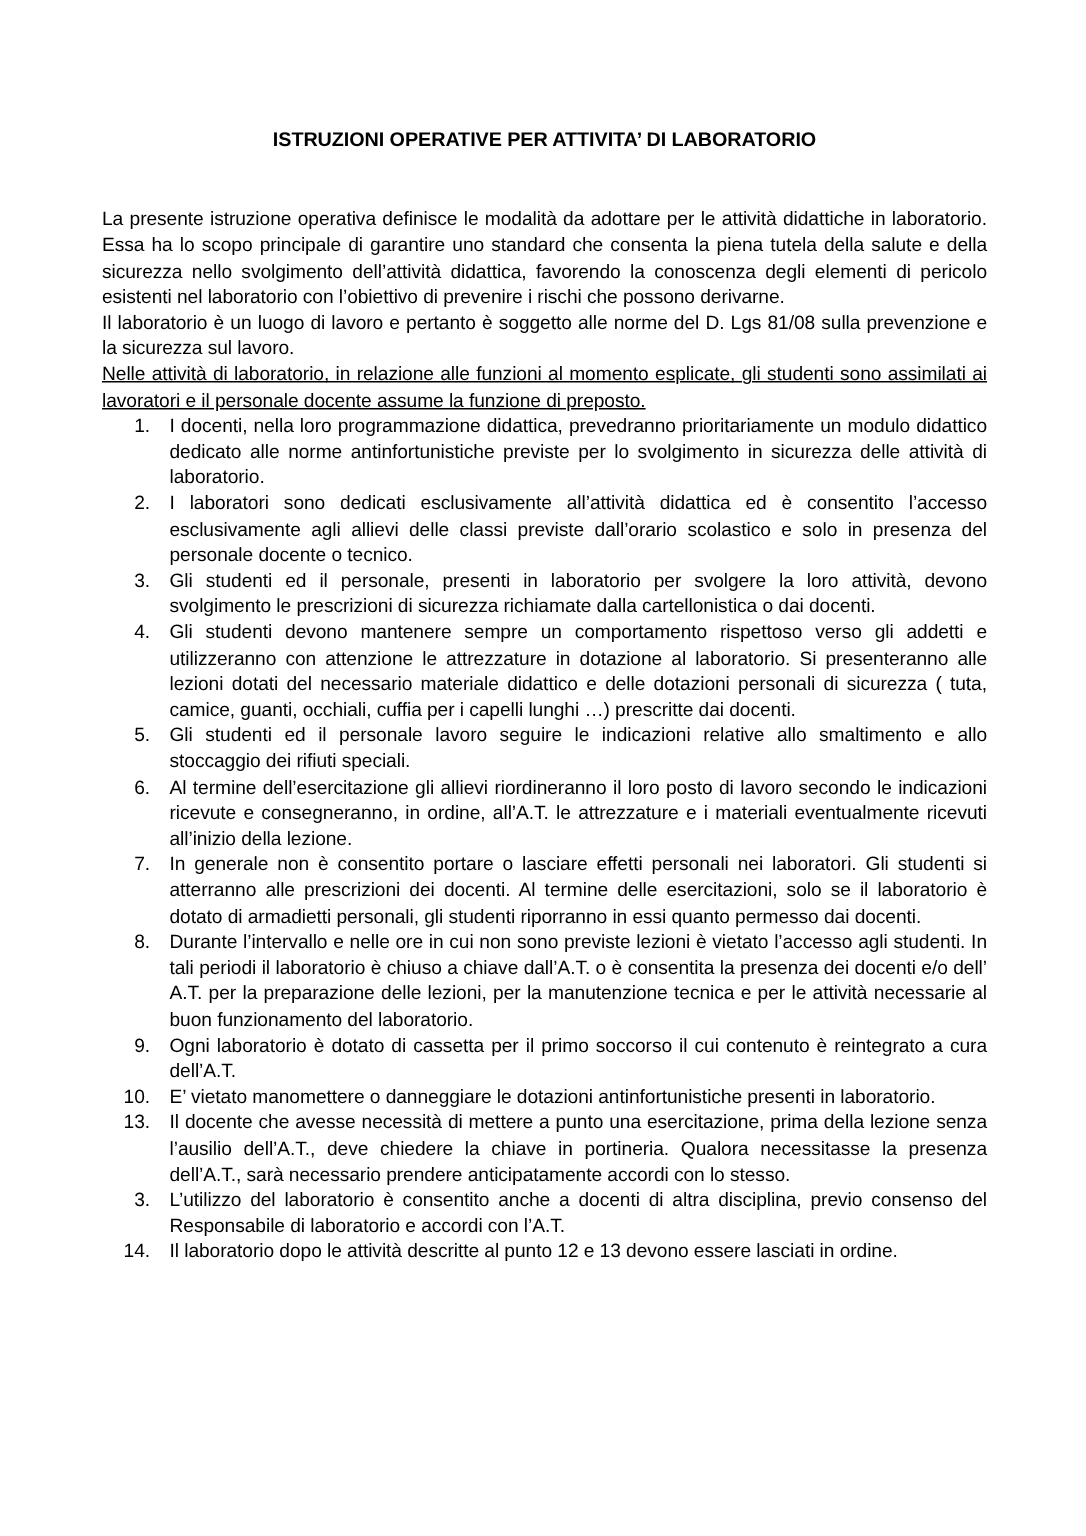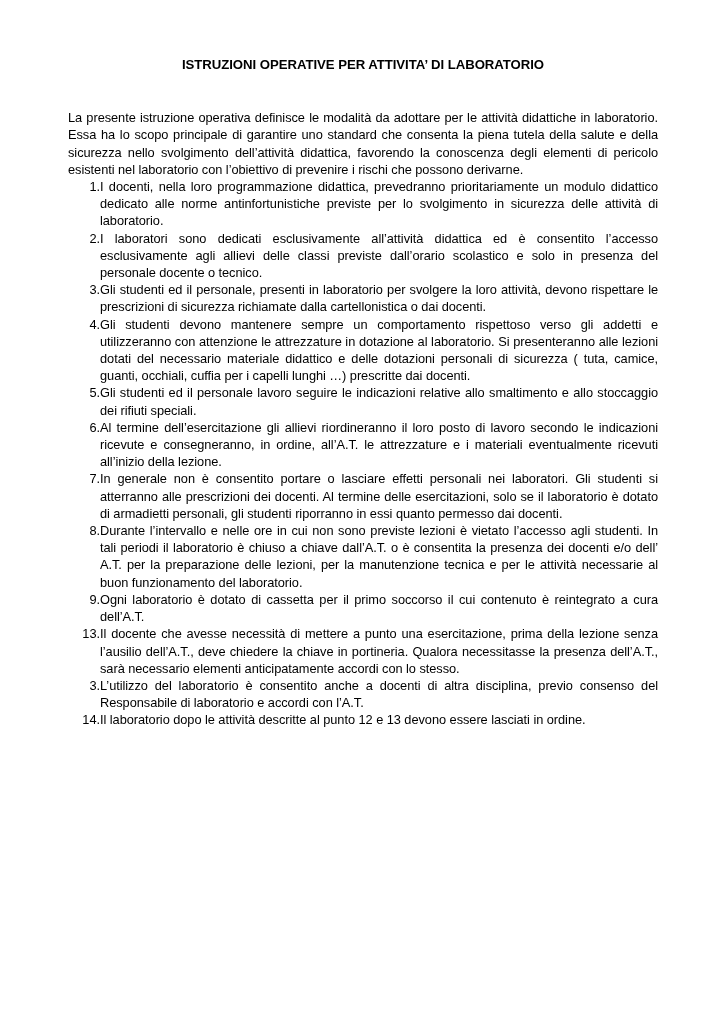--- a/index.html
+++ b/index.html
@@ -8,21 +8,21 @@
     width: 724px;
     height: 1024px;
     font-family: "Liberation Sans", sans-serif;
     color: #000000;
     overflow: hidden;
   }
   .page {
     width: 724px;
     height: 1024px;
     background: #ffffff;
-    padding: 56px 66px 20px 68px;
+    padding: 84px 66px 20px 68px;
     font-size: 12.8px;
     line-height: 17.2px;
     letter-spacing: -0.05px;
   }
   .title {
     font-size: 13.2px;
     font-weight: 700;
     text-align: center;
     margin-bottom: 36px;
   }
@@ -38,48 +38,50 @@
   .list-row {
     display: flex;
     align-items: flex-start;
   }
   .num {
     flex: 0 0 32px;
     text-align: right;
   }
   .item-text {
     flex: 1;
-    margin-left: 0;
+    margin-left: 13px;
     text-align: justify;
   }
 </style>
 </head>
 <body>
 
 <div class="page">
 
   <h1 class="title">ISTRUZIONI OPERATIVE  PER ATTIVITA’ DI LABORATORIO</h1>
 
   <p class="para">La presente istruzione operativa definisce le modalità da adottare per le attività didattiche in laboratorio. Essa ha lo scopo principale di garantire uno standard che consenta la piena tutela della salute e della sicurezza nello svolgimento dell’attività didattica, favorendo la conoscenza degli elementi di pericolo esistenti nel laboratorio con l’obiettivo di prevenire i rischi che possono derivarne.</p>
+  <p class="para">Il laboratorio è un luogo di lavoro e pertanto è soggetto alle norme del D. Lgs 81/08 sulla prevenzione e la sicurezza sul lavoro.</p>
+  <p class="para underlined">Nelle attività di laboratorio, in relazione alle funzioni al momento esplicate, gli studenti sono assimilati ai lavoratori e il personale docente assume la funzione di preposto.</p>
 
   <div class="num-list">
 
     <div class="list-row">
       <span class="num">1.</span>
       <span class="item-text">I docenti, nella loro programmazione didattica, prevedranno prioritariamente un modulo didattico dedicato alle norme antinfortunistiche previste per lo svolgimento in sicurezza delle attività di laboratorio.</span>
     </div>
 
     <div class="list-row">
       <span class="num">2.</span>
       <span class="item-text">I laboratori sono dedicati esclusivamente all’attività didattica  ed è consentito l’accesso esclusivamente agli allievi delle classi previste dall’orario scolastico e solo  in presenza del personale docente o tecnico.</span>
     </div>
 
     <div class="list-row">
       <span class="num">3.</span>
-      <span class="item-text">Gli studenti ed il personale, presenti in laboratorio per svolgere la loro attività, devono rispettare le prescrizioni di sicurezza richiamate dalla cartellonistica o dai docenti.</span>
+      <span class="item-text">Gli studenti ed il personale, presenti in laboratorio per svolgere la loro attività, devono svolgimento le prescrizioni di sicurezza richiamate dalla cartellonistica o dai docenti.</span>
     </div>
 
     <div class="list-row">
       <span class="num">4.</span>
       <span class="item-text">Gli studenti devono mantenere sempre un comportamento rispettoso verso gli addetti e utilizzeranno con attenzione le attrezzature  in dotazione al laboratorio. Si presenteranno alle lezioni dotati del necessario materiale didattico e delle dotazioni personali di sicurezza ( tuta, camice, guanti, occhiali, cuffia per i capelli lunghi …) prescritte dai docenti.</span>
     </div>
 
     <div class="list-row">
       <span class="num">5.</span>
       <span class="item-text">Gli studenti ed il personale lavoro seguire le indicazioni relative allo smaltimento e allo stoccaggio dei rifiuti speciali.</span>
@@ -98,25 +100,29 @@
     <div class="list-row">
       <span class="num">8.</span>
       <span class="item-text">Durante l’intervallo e nelle ore in cui non sono previste lezioni è vietato l’accesso agli studenti. In tali periodi il laboratorio è chiuso a chiave dall’A.T. o  è consentita la presenza dei docenti e/o dell’ A.T. per la preparazione delle lezioni, per la manutenzione tecnica e per le attività necessarie al buon funzionamento del laboratorio.</span>
     </div>
 
     <div class="list-row">
       <span class="num">9.</span>
       <span class="item-text">Ogni laboratorio è dotato di cassetta per il primo soccorso il cui contenuto è reintegrato a cura dell’A.T.</span>
     </div>
 
+    <div class="list-row">
+      <span class="num">10.</span>
+      <span class="item-text">E’ vietato manomettere o danneggiare le dotazioni antinfortunistiche presenti in laboratorio.</span>
+    </div>
 
 
     <div class="list-row">
       <span class="num">13.</span>
-      <span class="item-text">Il docente che avesse necessità di mettere a punto una esercitazione, prima della lezione senza l’ausilio dell’A.T.,  deve chiedere la chiave in portineria. Qualora necessitasse la presenza dell’A.T., sarà necessario elementi anticipatamente accordi con lo stesso.</span>
+      <span class="item-text">Il docente che avesse necessità di mettere a punto una esercitazione, prima della lezione senza l’ausilio dell’A.T.,  deve chiedere la chiave in portineria. Qualora necessitasse la presenza dell’A.T., sarà necessario prendere anticipatamente accordi con lo stesso.</span>
     </div>
 
     <div class="list-row">
       <span class="num">3.</span>
       <span class="item-text">L’utilizzo del laboratorio è consentito anche a docenti di altra disciplina, previo consenso del Responsabile di laboratorio e accordi con l’A.T.</span>
     </div>
 
     <div class="list-row">
       <span class="num">14.</span>
       <span class="item-text">Il laboratorio dopo le attività descritte al punto 12 e 13 devono essere lasciati in ordine.</span>

